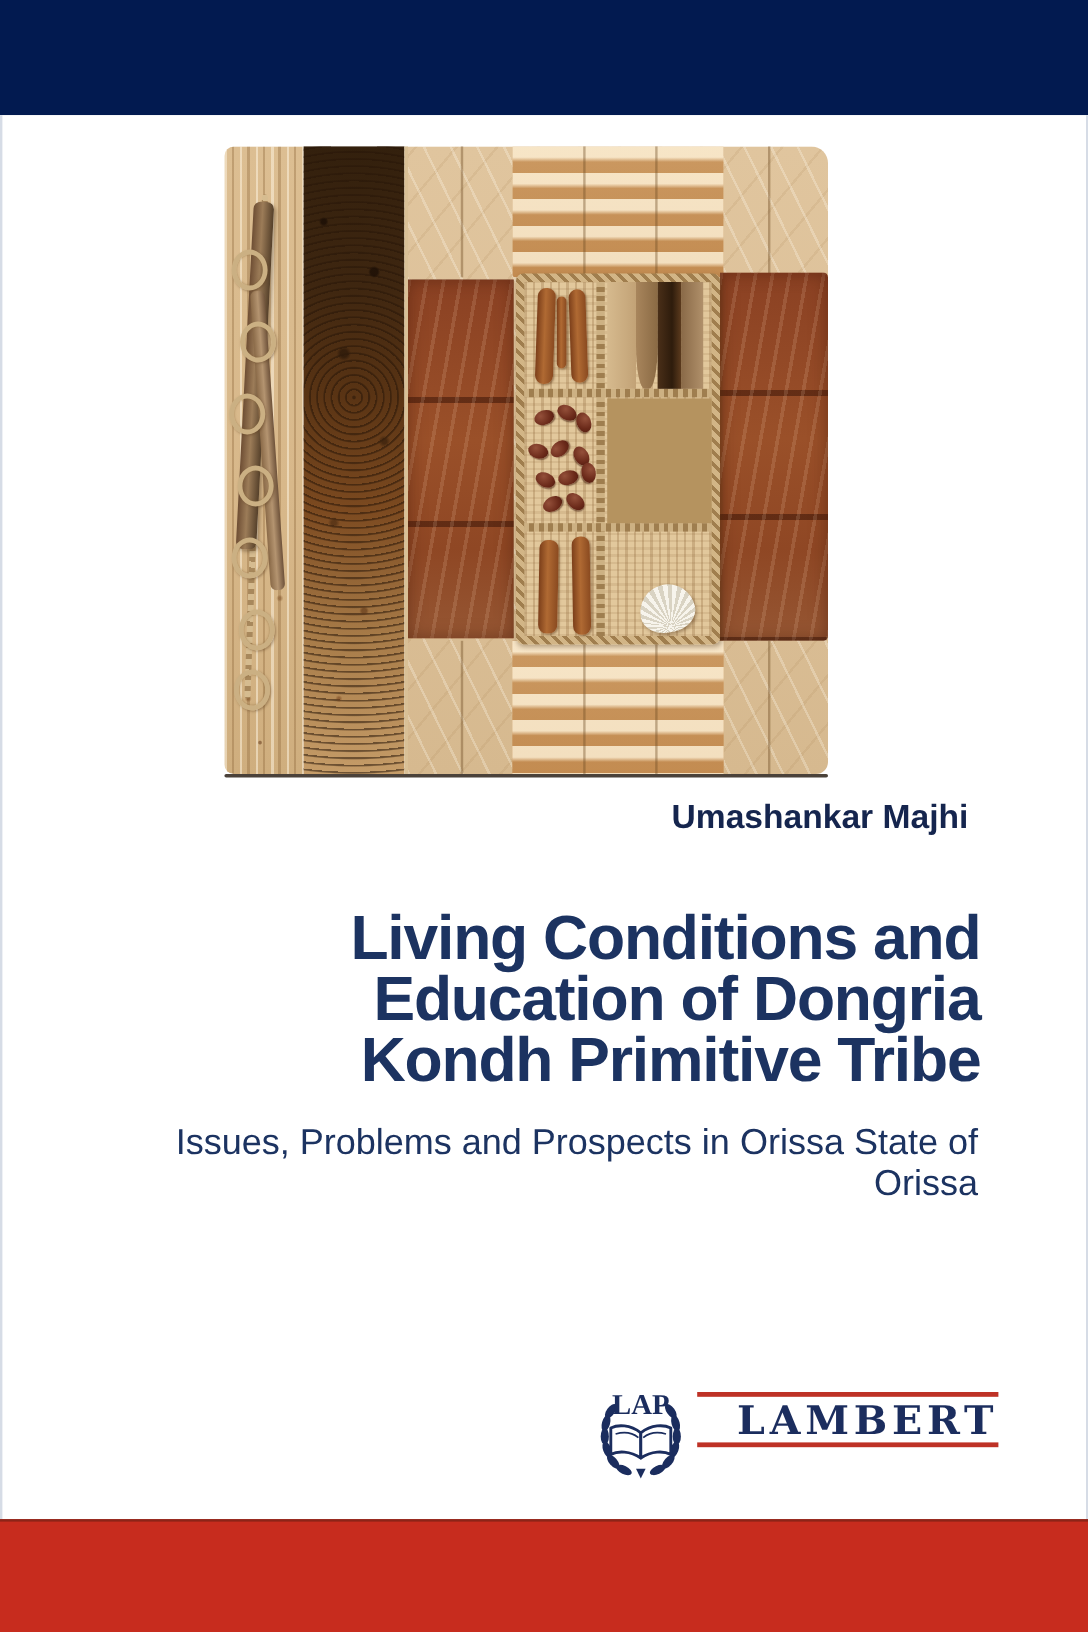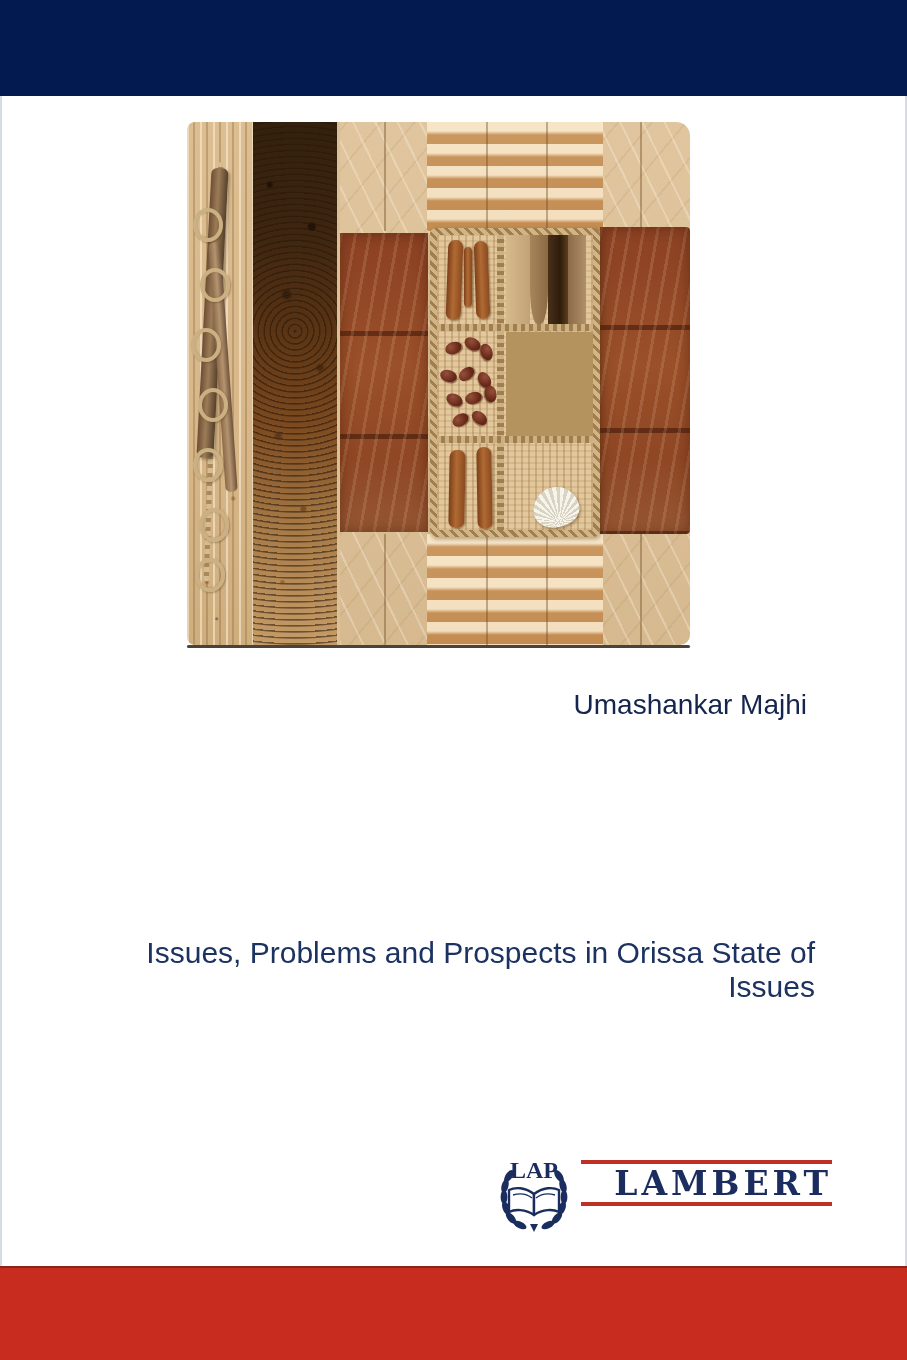--- a/index.html
+++ b/index.html
@@ -85,21 +85,21 @@
       #B59succeeded;
     background-color:#B5935F;background-size:13px 13px, 14px 15px;}
   .shell{left:96px;top:252px;width:46px;height:40px;transform:rotate(-12deg);
     border-radius:50% 50% 46% 46% / 58% 58% 42% 42%;
     background:repeating-conic-gradient(from -70deg at 50% 88%, #F7F4EC 0deg 7deg, #D9D3C3 7deg 14deg);
     box-shadow:1px 2px 3px rgba(90,60,30,.45);}
   .photo-bottom-edge{left:0;top:523px;width:503px;height:3px;background:#2B2117;opacity:.85;border-radius:2px;}
 
   
   .authors{position:absolute;right:100px;top:664px;text-align:right;color:#15254E;
-    font-size:28px;line-height:34px;font-weight:400;margin-top:24px;}
+    font-size:28px;line-height:34px;font-weight:700;}
   .book-title{position:absolute;left:60px;right:90px;top:757px;margin:0;text-align:right;
     color:#1C3361;font-size:52px;line-height:51px;font-weight:700;letter-spacing:-1px;}
   .book-title span{display:block;}
   .subtitle{position:absolute;left:60px;right:92px;top:936px;text-align:right;
     color:#1C3361;font-size:30px;line-height:34px;font-weight:400;}
   .subtitle span{display:block;}
 
   
   .logo{position:absolute;left:497px;top:1150px;width:335px;height:90px;}
   .logo-emblem{position:absolute;left:0;top:4px;width:74px;height:80px;}
@@ -191,24 +191,29 @@
         </div>
       </div>
     </div>
     <div class="photo-bottom-edge"></div>
   </div>
 
   <div class="authors">
     <div>Umashankar Majhi</div>
   </div>
 
+  <h1 class="book-title">
+    <span>Living Conditions and</span>
+    <span>Education of Dongria</span>
+    <span>Kondh Primitive Tribe</span>
+  </h1>
 
   <div class="subtitle">
     <span>Issues, Problems and Prospects in Orissa State of</span>
-    <span>Issues</span>
+    <span>Orissa</span>
   </div>
 
   <div class="logo">
     <svg class="logo-emblem" viewBox="0 0 74 80" width="74" height="80" xmlns="http://www.w3.org/2000/svg">
       <g fill="#1B2D5E">
 
         <ellipse cx="12" cy="22" rx="7" ry="3.4" transform="rotate(-55 12 22)"></ellipse>
         <ellipse cx="8" cy="32" rx="7" ry="3.4" transform="rotate(-75 8 32)"></ellipse>
         <ellipse cx="7" cy="43" rx="7" ry="3.4" transform="rotate(-90 7 43)"></ellipse>
         <ellipse cx="9" cy="54" rx="7" ry="3.4" transform="rotate(-110 9 54)"></ellipse>

